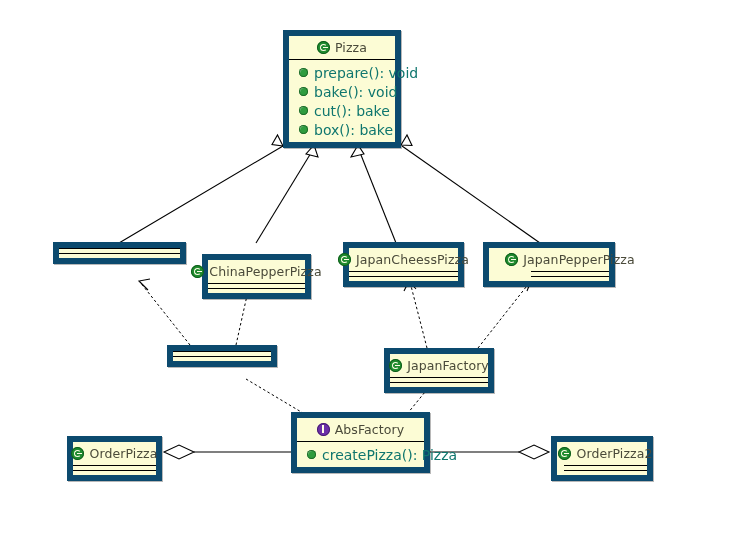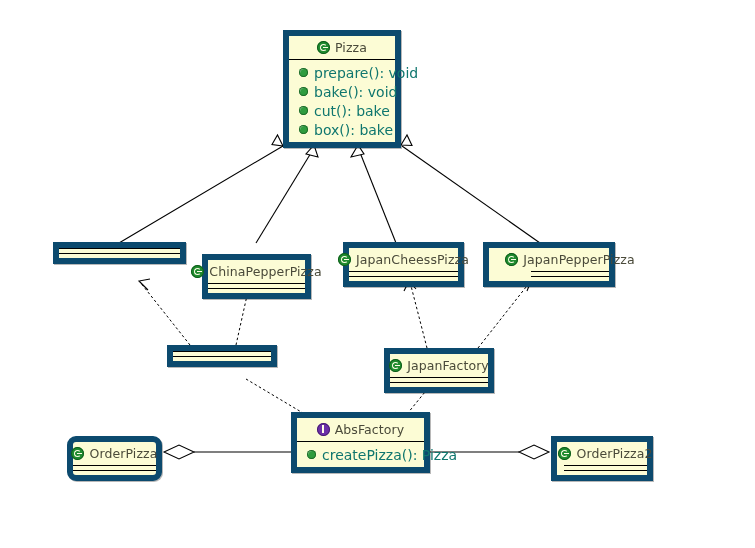--- a/index.html
+++ b/index.html
@@ -274,21 +274,21 @@
     <div class="uml-title">
       <span class="ico ico-class"></span>
       <span class="tname">JapanFactory</span>
     </div>
     <div class="uml-sep"></div>
     <div class="uml-compart empty"></div>
     <div class="uml-sep"></div>
     <div class="uml-compart empty"></div>
   </div>
 
-  <div class="umlbox" style="left:67px; top:436px; width:95px;border-radius:9px;">
+  <div class="umlbox" style="left:67px; top:436px; width:95px;">
     <div class="uml-title">
       <span class="ico ico-class"></span>
       <span class="tname">OrderPizza</span>
     </div>
     <div class="uml-sep"></div>
     <div class="uml-compart empty"></div>
     <div class="uml-sep"></div>
     <div class="uml-compart empty"></div>
   </div>
 

